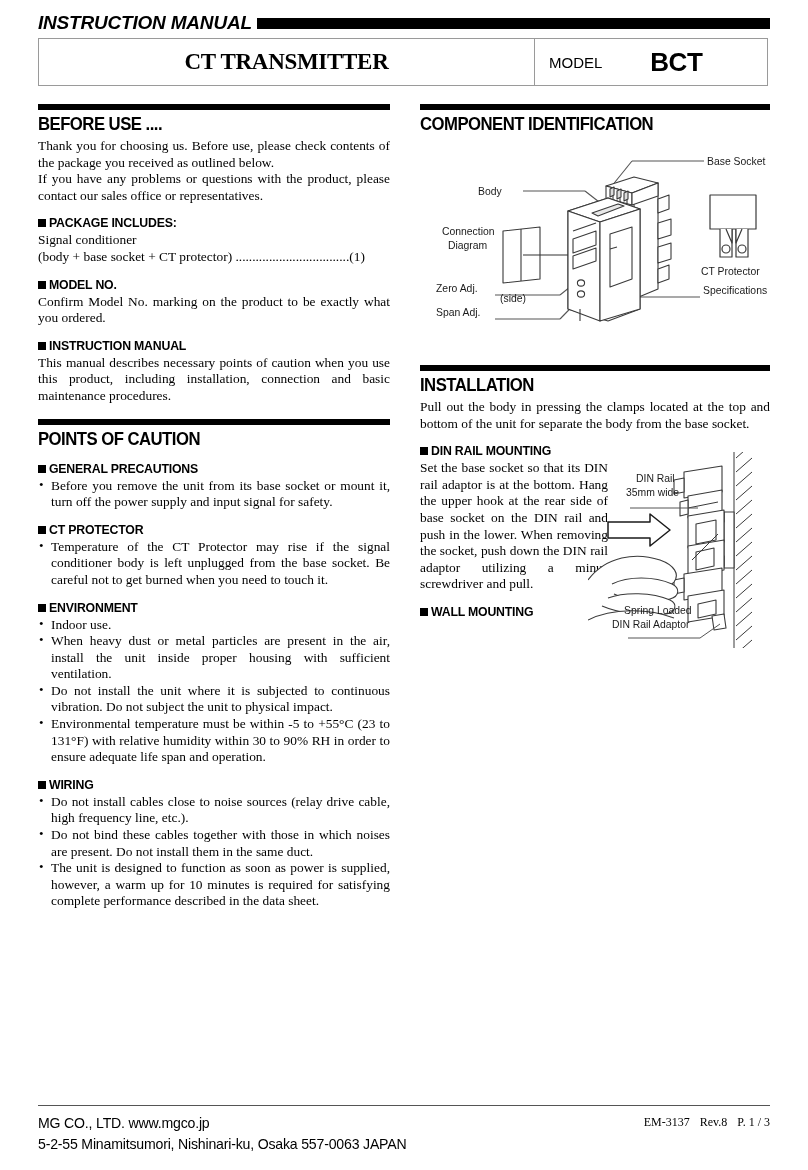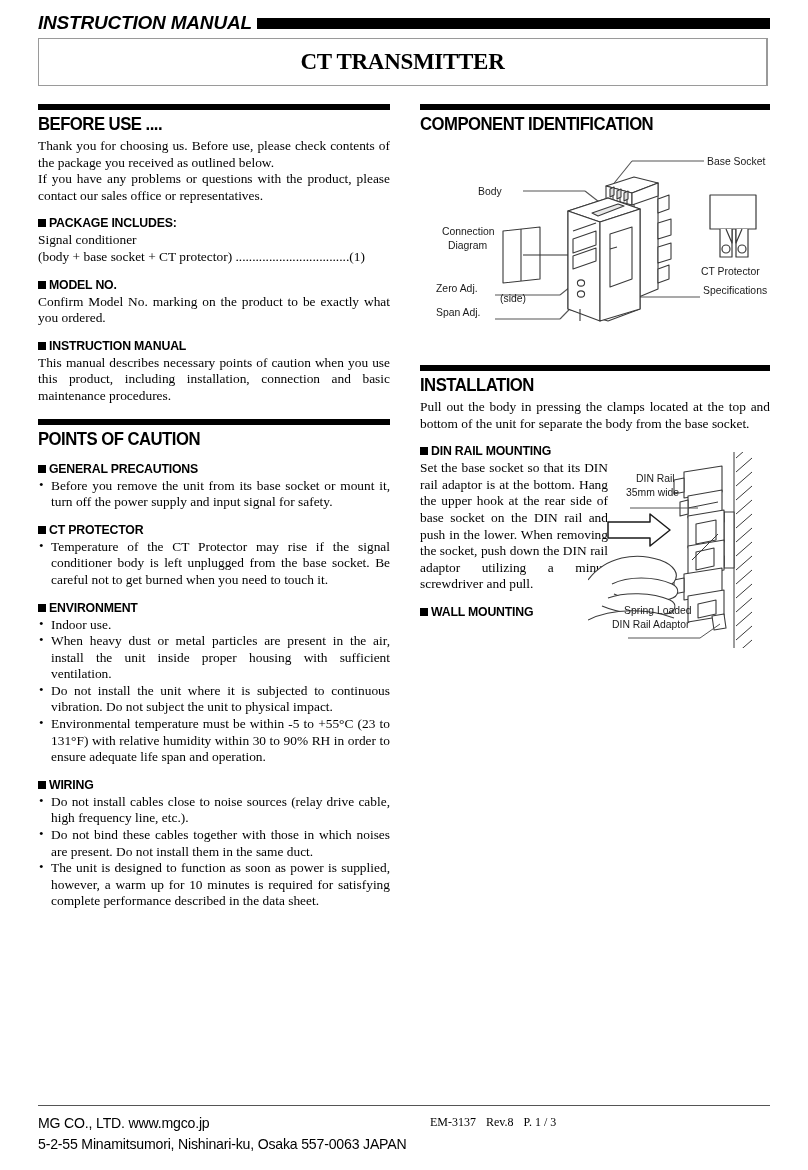--- a/index.html
+++ b/index.html
@@ -205,20 +205,21 @@
     left: 38px; top: 1105px;
     width: 732px;
     height: 1px;
     background: #555;
   }
   .footer {
     position: absolute;
     left: 38px; top: 1112px;
     width: 732px;
     display: flex;
+    justify-content: space-between;
     align-items: flex-start;
   }
   .f-left {
     font-family: "Liberation Sans", sans-serif;
     font-size: 15px;
     line-height: 21px;
     letter-spacing: -0.2px;
     transform: scaleX(0.94);
     transform-origin: left top;
   }
@@ -237,20 +238,24 @@
 <div class="page">
 
   <div class="hdr-top">
     <div class="hdr-label">INSTRUCTION MANUAL</div>
     <div class="hdr-rule"></div>
   </div>
 
   <div class="title-box">
     <div class="title-main">
       <span>CT TRANSMITTER</span>
+    </div>
+    <div class="title-model">
+      <span class="model-word">MODEL</span>
+      <span class="model-val">BCT</span>
     </div>
   </div>
 
   <div class="col-left">
 
     <div class="sec-bar"></div>
     <div class="sec-title">BEFORE USE ....</div>
 
     <p class="body">Thank you for choosing us.  Before use, please check contents of the package you received as outlined below.</p>
     <p class="body">If you have any problems or questions with the product, please contact our sales office or representatives.</p>

